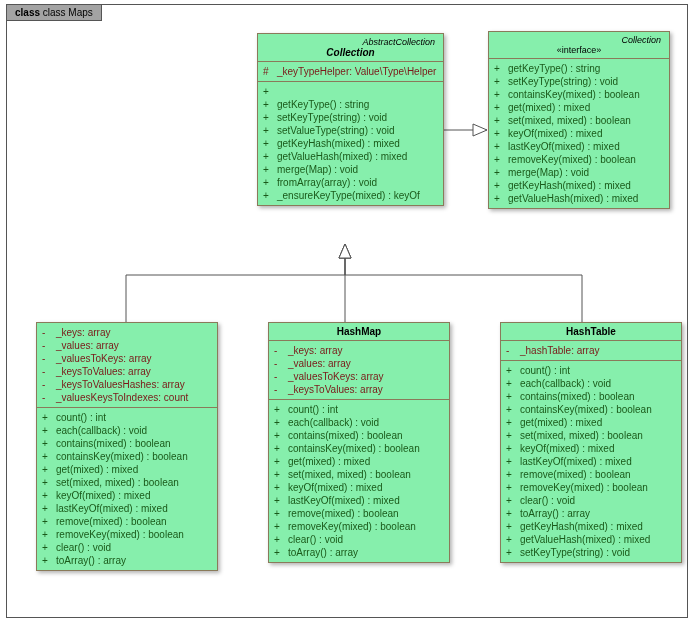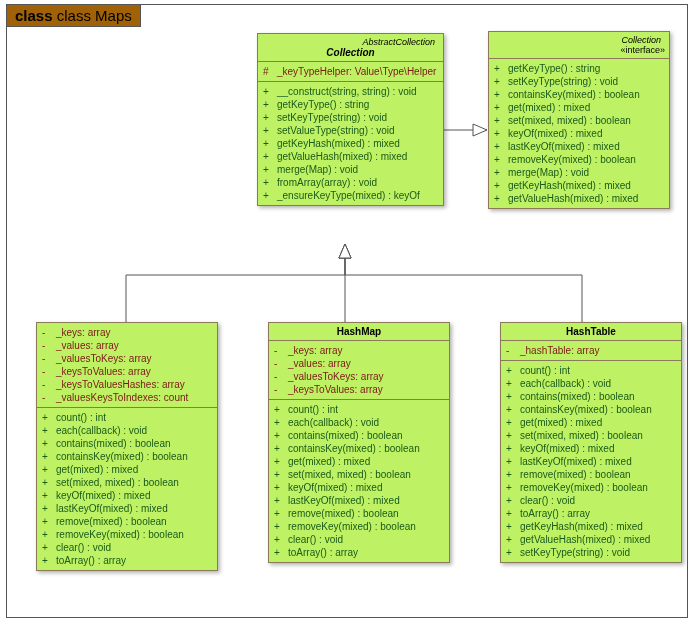--- a/index.html
+++ b/index.html
@@ -1,22 +1,22 @@
 <!DOCTYPE html>
 <html><head>
 <meta charset="utf-8">
 <style>
 body{margin:0;font-family:Arial,sans-serif;font-size:10px;background:#fff;width:693px;height:623px;position:relative}
 .frame{position:absolute;left:6px;top:4px;width:680px;height:612px;border:1px solid #555}
-.tab{position:absolute;left:-1px;top:-1px;background:#a16207;border:1px solid #555;padding:2px 8px;font-size:15px}
+.tab{position:absolute;left:-1px;top:-1px;background:#a3a3a3;border:1px solid #555;padding:2px 8px;font-size:10px}
 .tab b{font-weight:bold}
-.box{position:absolute;background:#bef264;border:1px solid #8a7a5a;box-shadow:2px 2px 4px rgba(0,0,0,.3)}
+.box{position:absolute;background:#86efac;border:1px solid #8a7a5a;box-shadow:2px 2px 4px rgba(0,0,0,.3)}
 .hdr{text-align:center;border-bottom:1px solid #8a7a5a;padding:3px 4px}
 .stereo{font-style:italic;font-size:9px;text-align:right;padding-right:4px}
-.stereo-c{font-style:normal;font-size:9px;text-align:right}
+.stereo-c{font-style:normal;font-size:9px;text-align:center}
 .name{font-weight:bold;font-style:italic}
 .name-n{font-weight:bold}
 .sec{border-bottom:1px solid #8a7a5a;padding:3px 5px}
 .sec:last-child{border-bottom:none}
 .row{display:flex;gap:6px;line-height:13px;white-space:nowrap}
 .vis{width:8px;color:#7a1818}
 .attr{color:#7a1818}
 .vis-g{width:8px;color:#1a5a1a}
 .op{color:#1a5a1a}
 svg{position:absolute;left:0;top:0;pointer-events:none}
@@ -47,21 +47,20 @@
     </div>
 <div class="sec">
       <div class="row">
         <span class="vis">#</span>
         <span class="attr">_keyTypeHelper: Value\Type\Helper</span>
       </div>
     </div>
 <div class="sec">
       <div class="row">
         <span class="vis-g">+</span>
-        <span class="op">__construct(string, string) : void</span>
       </div>
       <div class="row">
         <span class="vis-g">+</span>
         <span class="op">getKeyType() : string</span>
       </div>
       <div class="row">
         <span class="vis-g">+</span>
         <span class="op">setKeyType(string) : void</span>
       </div>
       <div class="row">

